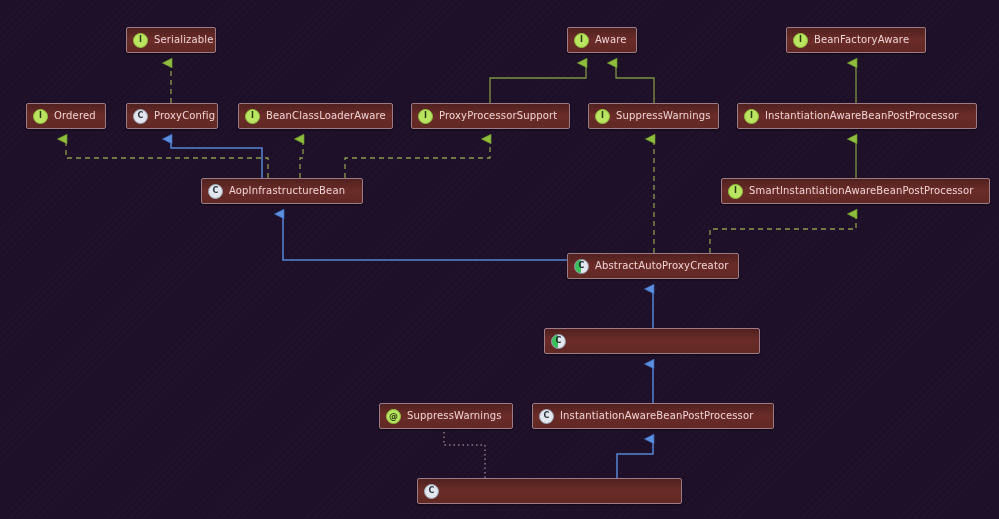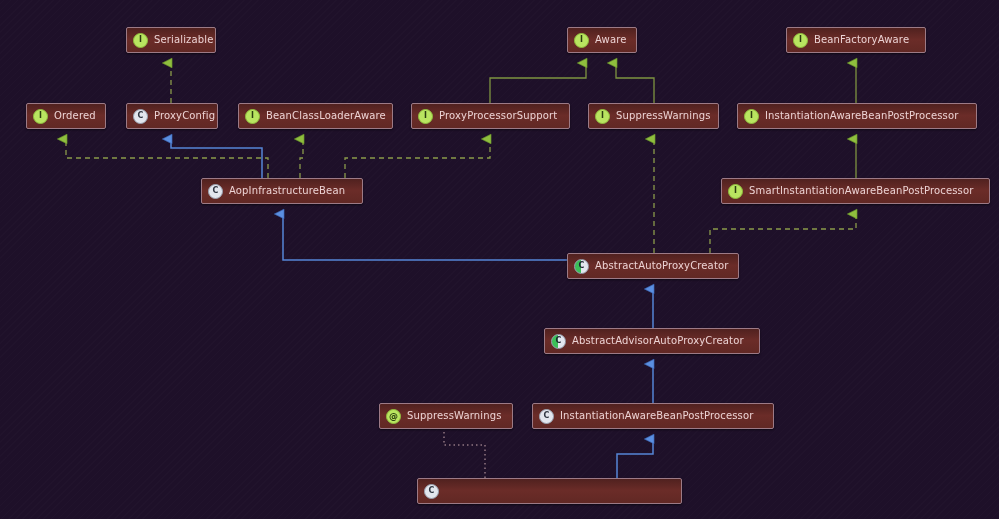--- a/index.html
+++ b/index.html
@@ -225,21 +225,20 @@
     <span class="node-label">SmartInstantiationAwareBeanPostProcessor</span>
   </div>
 
   <div class="node" style="left: 567px; top: 253px; width: 172px;">
     <span class="node-icon icon-abstract-class">C</span>
     <span class="node-label">AbstractAutoProxyCreator</span>
   </div>
 
   <div class="node" style="left: 544px; top: 328px; width: 216px;">
     <span class="node-icon icon-abstract-class">C</span>
-    <span class="node-label">AbstractAdvisorAutoProxyCreator</span>
   </div>
 
   <div class="node" style="left: 379px; top: 403px; width: 134px;">
     <span class="node-icon icon-annotation">@</span>
     <span class="node-label">SuppressWarnings</span>
   </div>
 
   <div class="node" style="left: 532px; top: 403px; width: 242px;">
     <span class="node-icon icon-class">C</span>
     <span class="node-label">InstantiationAwareBeanPostProcessor</span>

